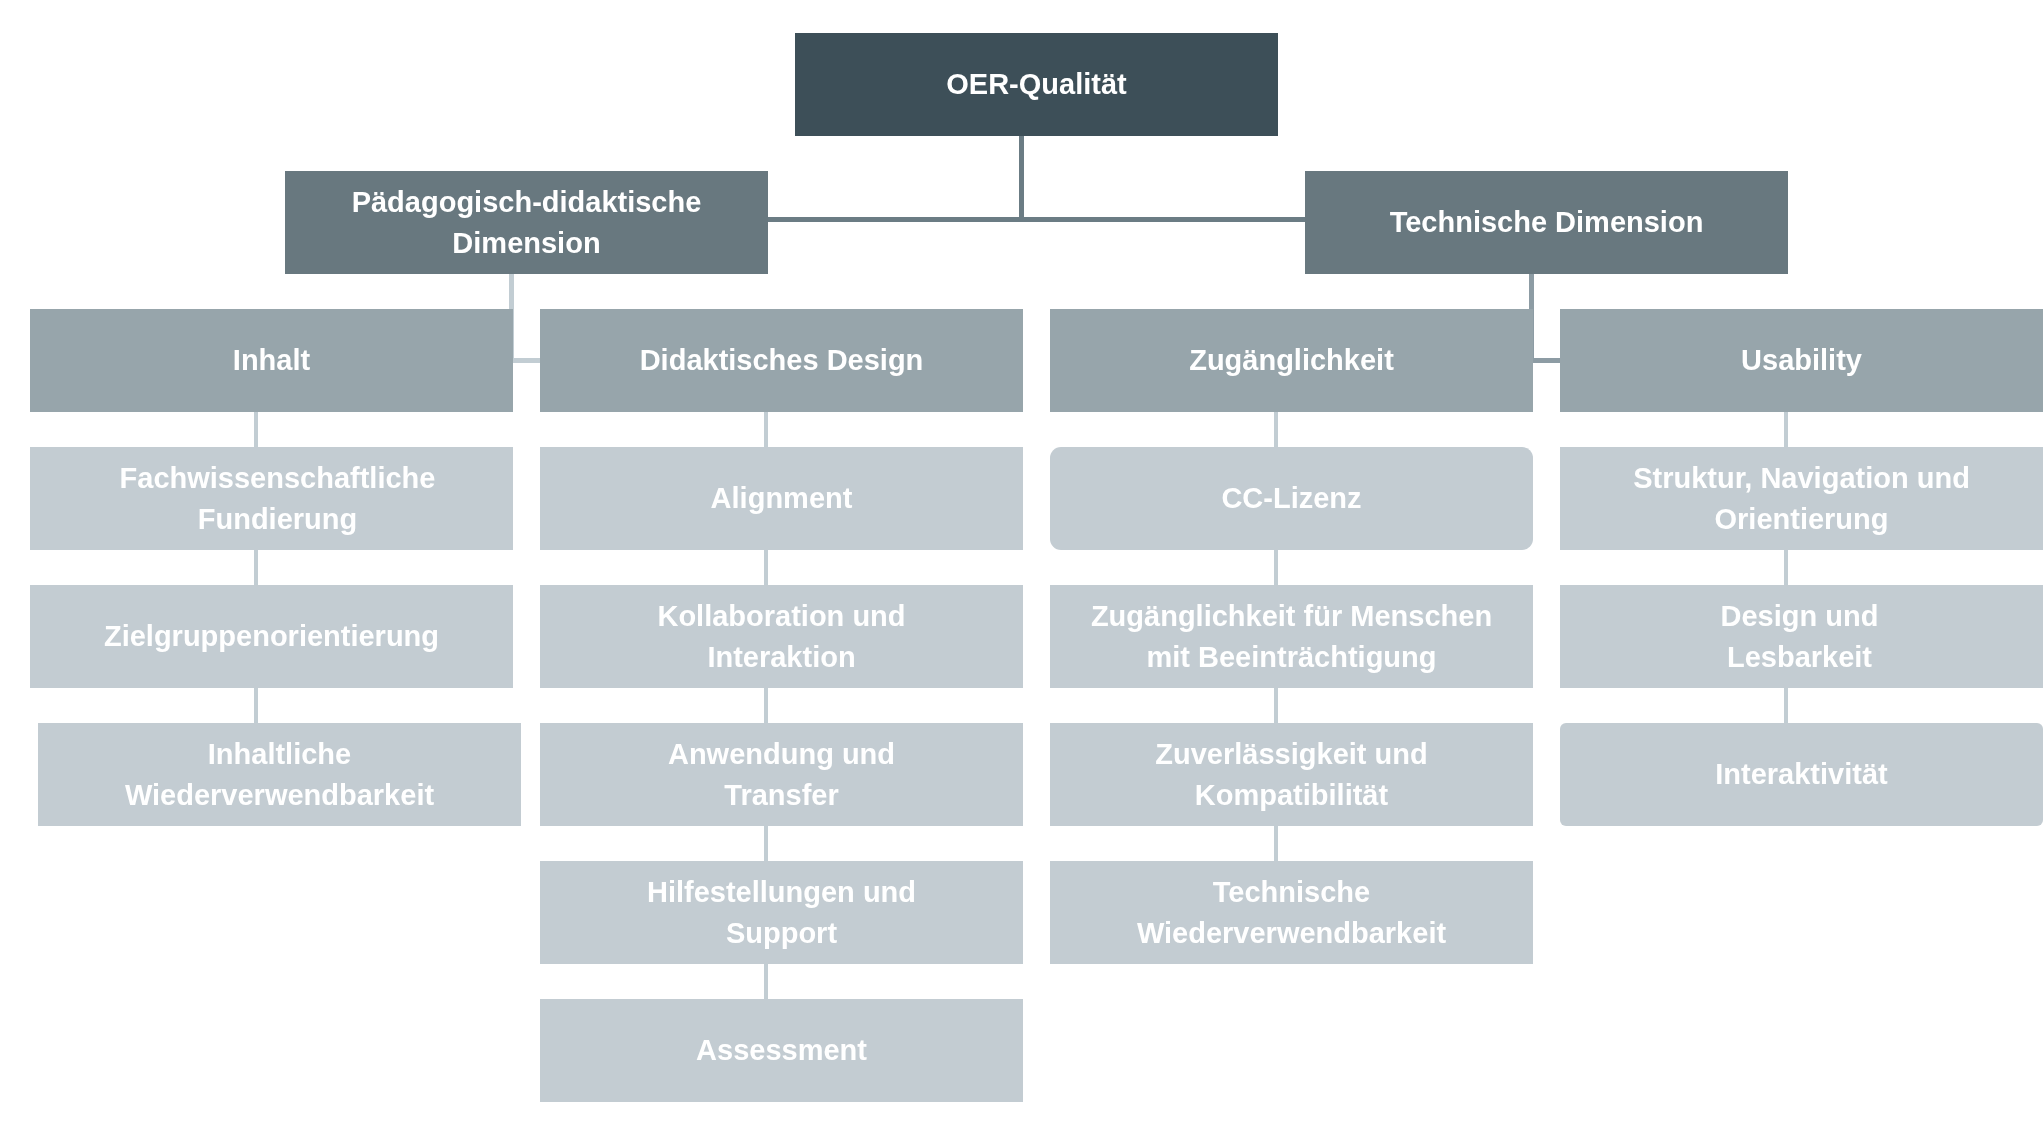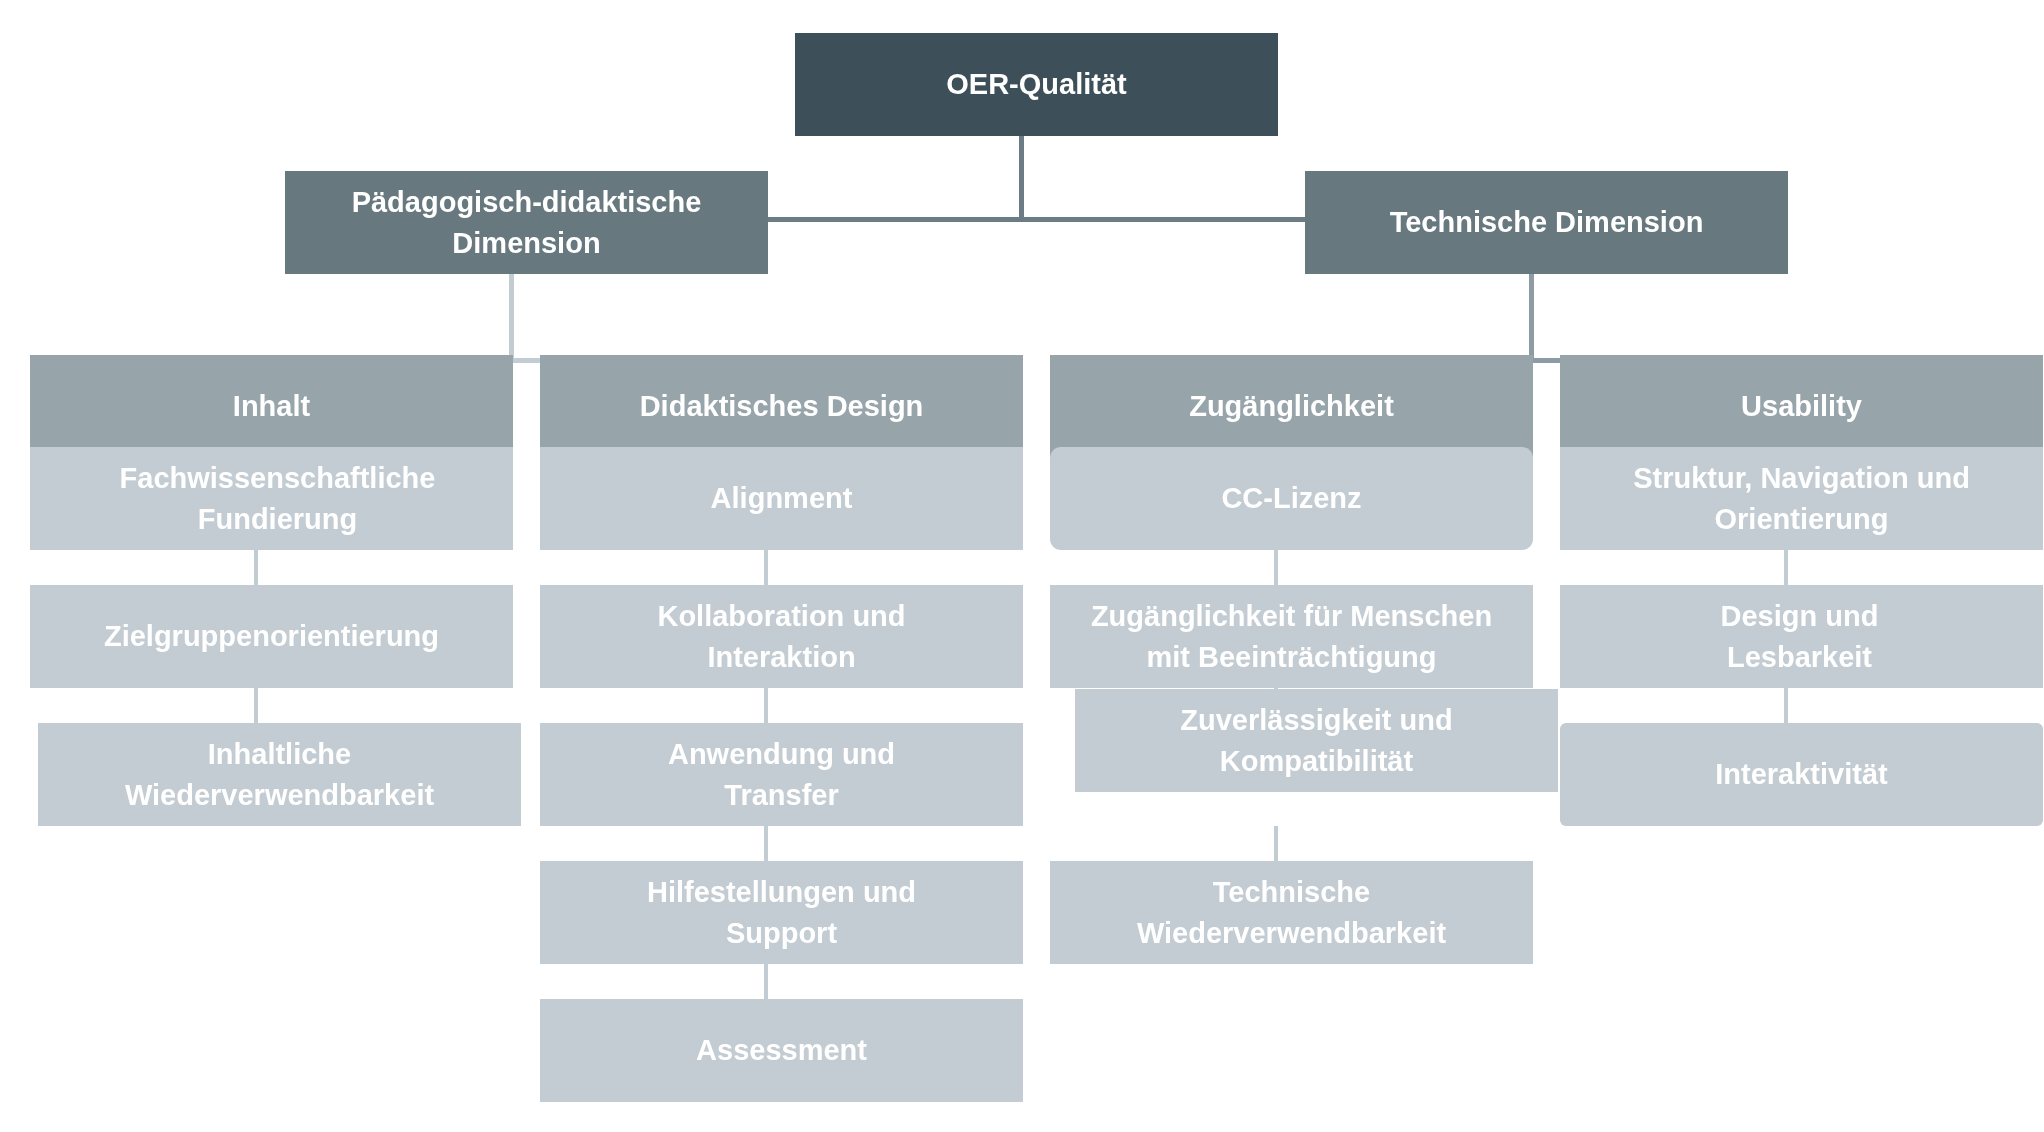--- a/index.html
+++ b/index.html
@@ -26,21 +26,21 @@
     color: var(--color-text, #ffffff);
     font-weight: bold;
     font-size: 29px;
     line-height: 1.38;
     white-space: pre-line;
     box-sizing: border-box;
     padding: 0 14px;
   }
   .root-box { background: var(--color-root, #3d4f58); }
   .dim-box  { background: var(--color-dimension, #68787f); }
-  .cat-box  { background: var(--color-category, #97a5ab); margin-top: 46px; }
+  .cat-box  { background: var(--color-category, #97a5ab); }
   .item-box { background: var(--color-item, #c3ccd2); }
   .conn {
     position: absolute;
   }
   .conn-dark   { background: var(--color-connector_dark, #6b7c84); }
   .conn-medium { background: var(--color-connector_medium, #8d9ca4); }
   .conn-light  { background: var(--color-connector_light, #c2cdd3); }
 </style>
 </head>
 <body>
@@ -97,21 +97,21 @@
 Interaktion</div>
   <div class="box item-box" style="left:540px; top:723px;">Anwendung und
 Transfer</div>
   <div class="box item-box" style="left:540px; top:861px;">Hilfestellungen und
 Support</div>
   <div class="box item-box" style="left:540px; top:999px;">Assessment</div>
 
   <div class="box item-box" style="left:1050px; top:447px;border-radius:11px;">CC-Lizenz</div>
   <div class="box item-box" style="left:1050px; top:585px;">Zugänglichkeit für Menschen
 mit Beeinträchtigung</div>
-  <div class="box item-box" style="left:1050px; top:689px;margin-left:25px;">Zuverlässigkeit und
+  <div class="box item-box" style="left:1050px; top:723px;">Zuverlässigkeit und
 Kompatibilität</div>
   <div class="box item-box" style="left:1050px; top:861px;">Technische
 Wiederverwendbarkeit</div>
 
   <div class="box item-box" style="left:1560px; top:447px;">Struktur, Navigation und
 Orientierung</div>
   <div class="box item-box" style="left:1560px; top:585px;padding-left:10px;">Design und
 Lesbarkeit</div>
   <div class="box item-box" style="left:1560px; top:723px;border-radius:6px;">Interaktivität</div>
 

